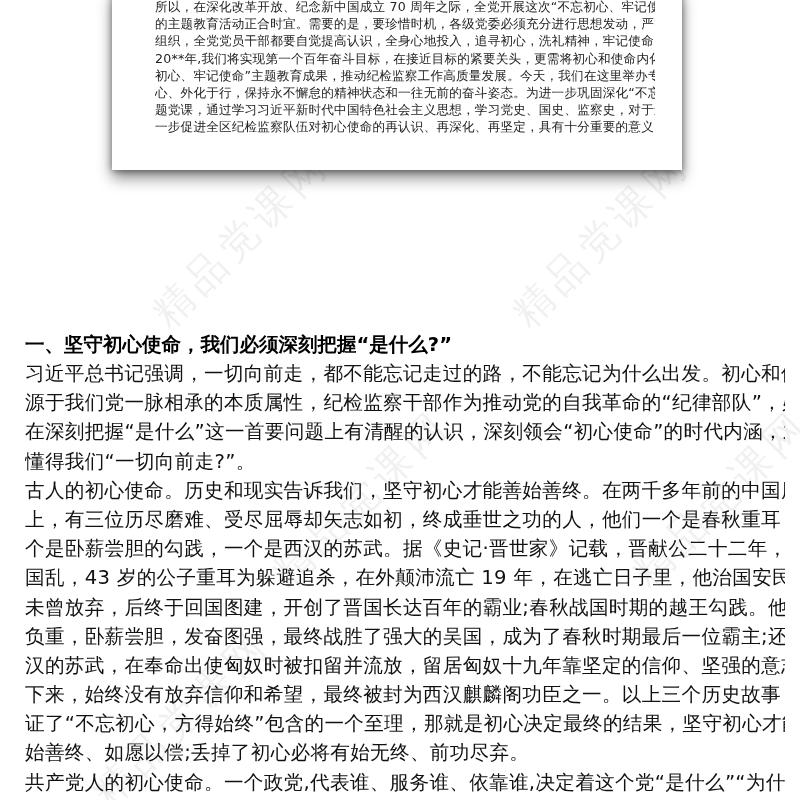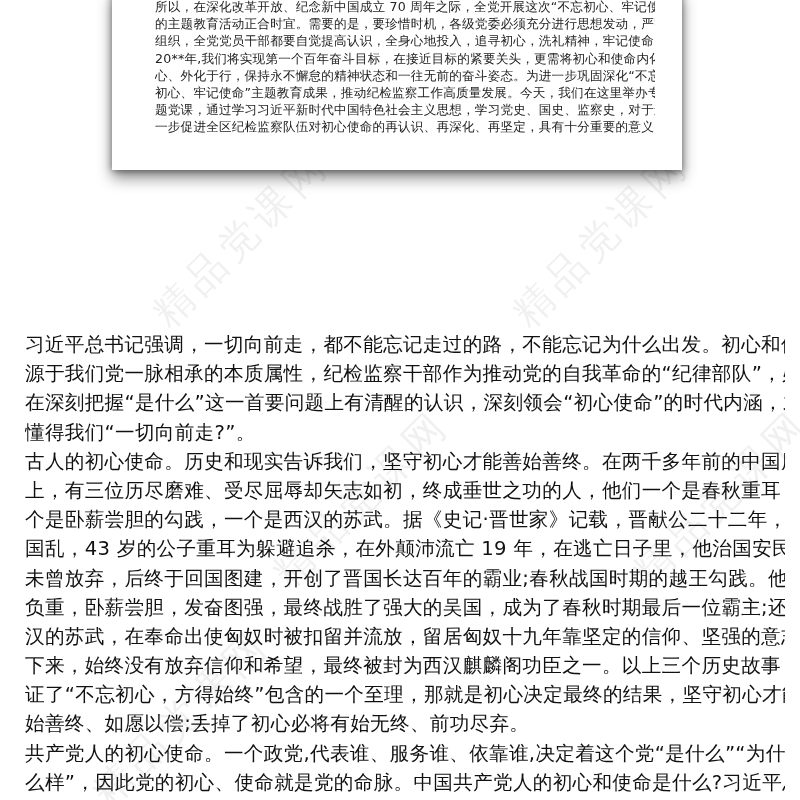--- a/index.html
+++ b/index.html
@@ -45,28 +45,29 @@
 <div class="watermark" style="left:260px; top:560px;">精品党课网</div>
 <div class="watermark" style="left:620px; top:560px;">精品党课网</div>
 <div class="watermark" style="left:80px; top:780px;">精品党课网</div>
 
 <div class="card">
   <div class="card-text">
     <span class="card-line">所以，在深化改革开放、纪念新中国成立 70 周年之际，全党开展这次“不忘初心、牢记使命”</span>
     <span class="card-line">的主题教育活动正合时宜。需要的是，要珍惜时机，各级党委必须充分进行思想发动，严密</span>
     <span class="card-line">组织，全党党员干部都要自觉提高认识，全身心地投入，追寻初心，洗礼精神，牢记使命。</span>
     <span class="card-line">20**年,我们将实现第一个百年奋斗目标，在接近目标的紧要关头，更需将初心和使命内化于</span>
+    <span class="card-line">初心、牢记使命”主题教育成果，推动纪检监察工作高质量发展。今天，我们在这里举办专</span>
     <span class="card-line">心、外化于行，保持永不懈怠的精神状态和一往无前的奋斗姿态。为进一步巩固深化“不忘</span>
-    <span class="card-line">初心、牢记使命”主题教育成果，推动纪检监察工作高质量发展。今天，我们在这里举办专</span>
     <span class="card-line">题党课，通过学习习近平新时代中国特色社会主义思想，学习党史、国史、监察史，对于进</span>
     <span class="card-line">一步促进全区纪检监察队伍对初心使命的再认识、再深化、再坚定，具有十分重要的意义。</span>
   </div>
 </div>
 
 <div class="doc">
+  <div class="heading">一、坚守初心使命，我们必须深刻把握“是什么?”</div>
   <span class="para-line">习近平总书记强调，一切向前走，都不能忘记走过的路，不能忘记为什么出发。初心和使命</span>
   <span class="para-line">源于我们党一脉相承的本质属性，纪检监察干部作为推动党的自我革命的“纪律部队”，必须</span>
   <span class="para-line">在深刻把握“是什么”这一首要问题上有清醒的认识，深刻领会“初心使命”的时代内涵，才能</span>
   <span class="para-line">懂得我们“一切向前走?”。</span>
   <span class="para-line">古人的初心使命。历史和现实告诉我们，坚守初心才能善始善终。在两千多年前的中国历史</span>
   <span class="para-line">上，有三位历尽磨难、受尽屈辱却矢志如初，终成垂世之功的人，他们一个是春秋重耳，一</span>
   <span class="para-line">个是卧薪尝胆的勾践，一个是西汉的苏武。据《史记·晋世家》记载，晋献公二十二年，因为</span>
   <span class="para-line">国乱，43 岁的公子重耳为躲避追杀，在外颠沛流亡 19 年，在逃亡日子里，他治国安民之志</span>
   <span class="para-line">未曾放弃，后终于回国图建，开创了晋国长达百年的霸业;春秋战国时期的越王勾践。他忍辱</span>
   <span class="para-line">负重，卧薪尝胆，发奋图强，最终战胜了强大的吴国，成为了春秋时期最后一位霸主;还有西</span>

